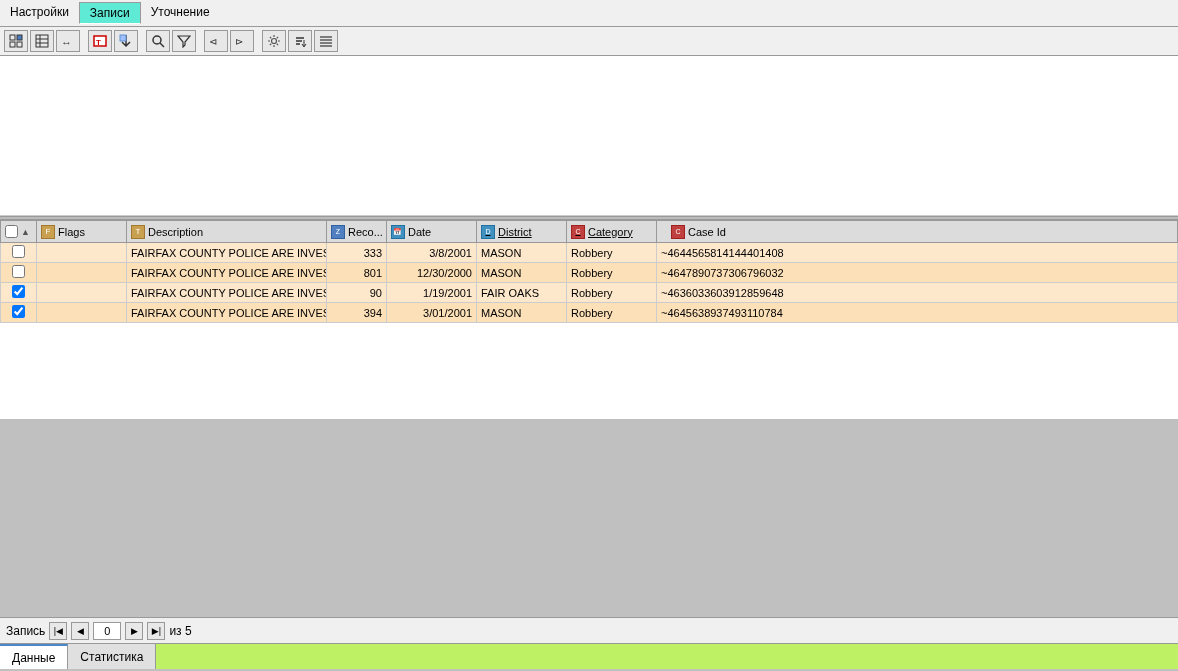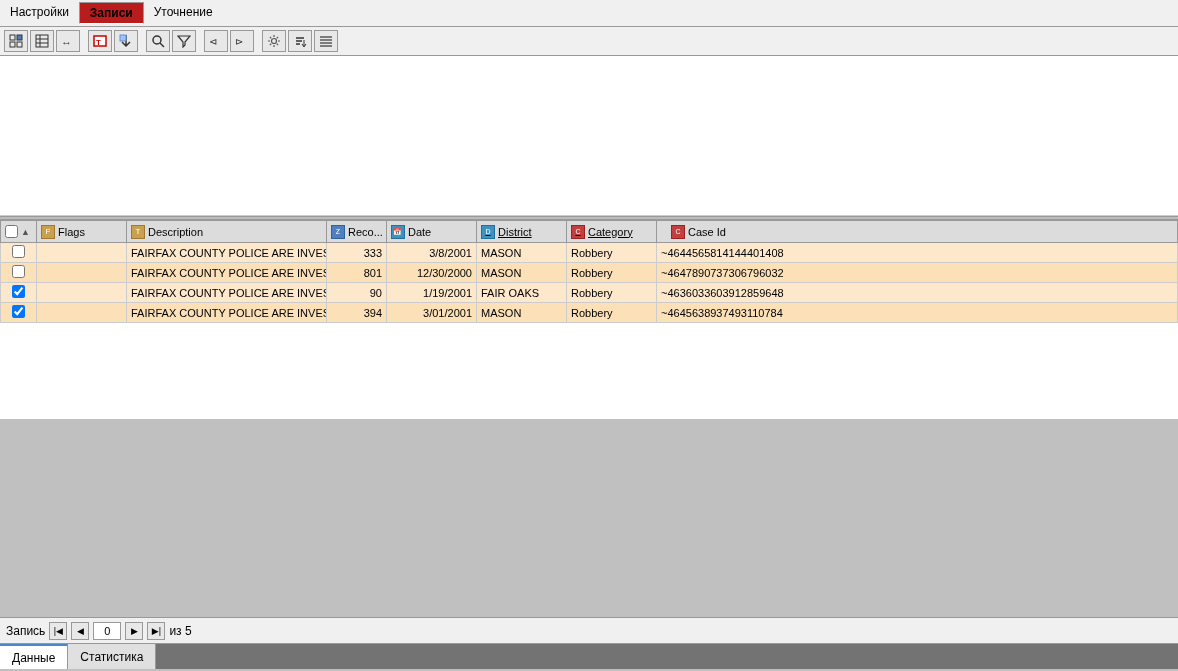--- a/index.html
+++ b/index.html
@@ -12,24 +12,24 @@
       border-bottom: 1px solid #999;
       padding: 2px 0;
     }
     .menu-item {
       padding: 3px 10px;
       cursor: pointer;
       font-size: 12px;
       color: #000;
     }
     .menu-item.active {
-      background: #b91c1c;
+      background: #5eead4;
       border: 1px solid #999;
       border-bottom: 1px solid #fff;
-      font-weight: bold;
+      font-weight: normal;
     }
 
     
     .toolbar {
       display: flex;
       align-items: center;
       background: #f0f0f0;
       border-bottom: 1px solid #999;
       padding: 3px 4px;
       gap: 2px;
@@ -170,21 +170,21 @@
       height: 18px;
       text-align: center;
       border: 1px solid #999;
       font-size: 11px;
       background: #fff;
     }
 
     
     .bottom-tabs {
       display: flex;
-      background: #737373;
+      background: #bef264;
       border-top: 1px solid #999;
       height: 26px;
     }
     .bottom-tab {
       padding: 4px 12px;
       border-right: 1px solid #999;
       cursor: pointer;
       font-size: 12px;
       background: #e0e0e0;
       display: flex;

